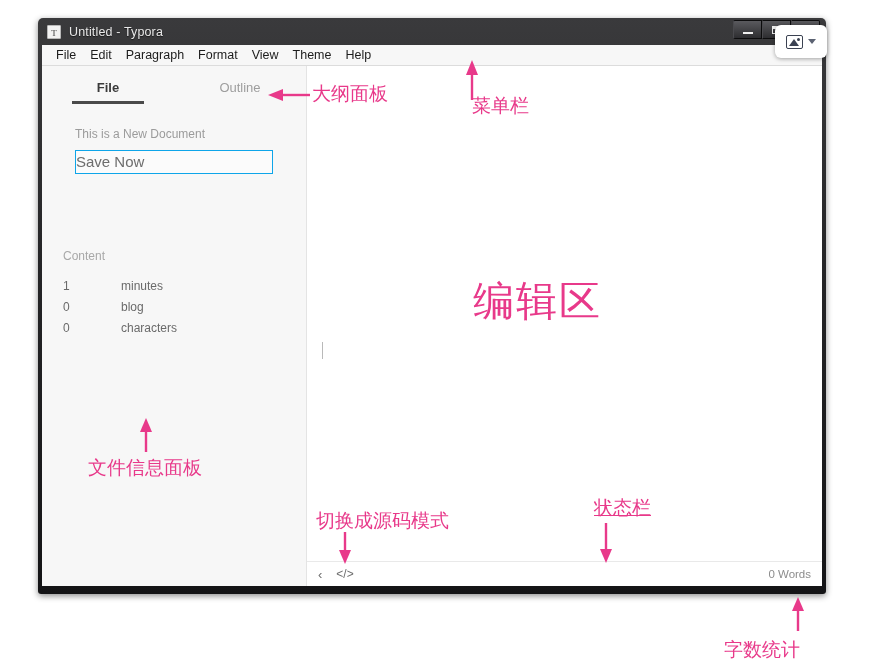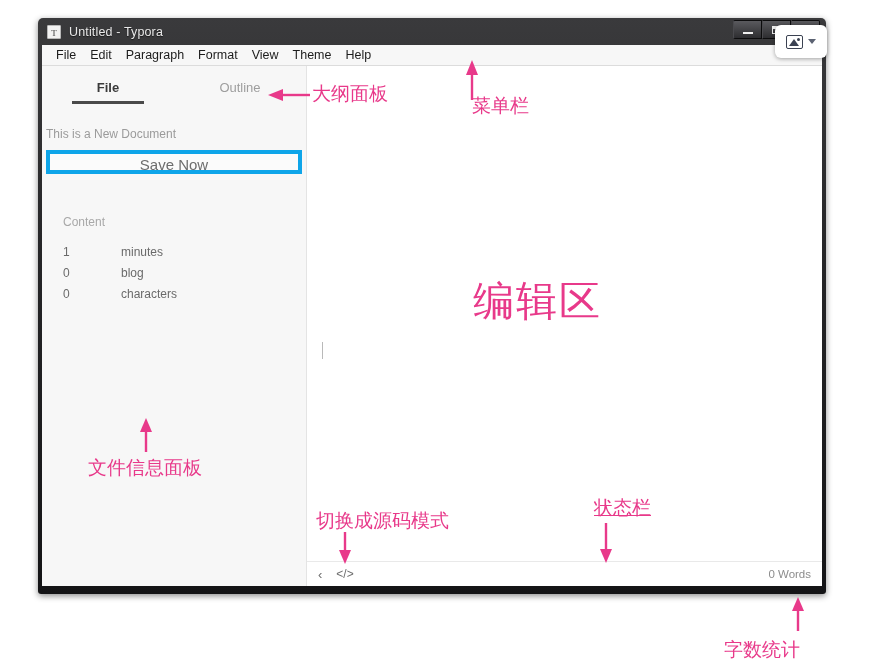--- a/index.html
+++ b/index.html
@@ -206,44 +206,44 @@
     left: 50%;
     transform: translateX(-50%);
     bottom: 0;
     width: 72px;
     height: 3px;
     background: #4a4a4a;
   }
 
   #file-meta {
     margin-top: 23px;
-    padding: 0 4px;
+    padding: 0 33px;
   }
   #doc-state {
     font-size: 12px;
     color: #9b9b9b;
     margin-bottom: 9px;
   }
   #save-now-button {
     display: block;
     width: 100%;
     height: 24px;
     line-height: 22px;
-    text-align: center;
+    text-align: left;
     background: #fbfbfb;
-    border: 4px solid #0ea5e9;
+    border: 1px solid #0ea5e9;
     font-size: 15px;
     color: #6d6d6d;
     box-sizing: border-box;
     font-family: "Liberation Sans", sans-serif;
     padding: 0;
   }
 
   #content-stats {
-    margin-top: 41px;
+    margin-top: 75px;
     padding: 0 21px;
   }
   #content-heading {
     font-size: 12px;
     color: #a8a8a8;
     margin-bottom: 13px;
   }
   .stat-row {
     display: flex;
     font-size: 12px;

